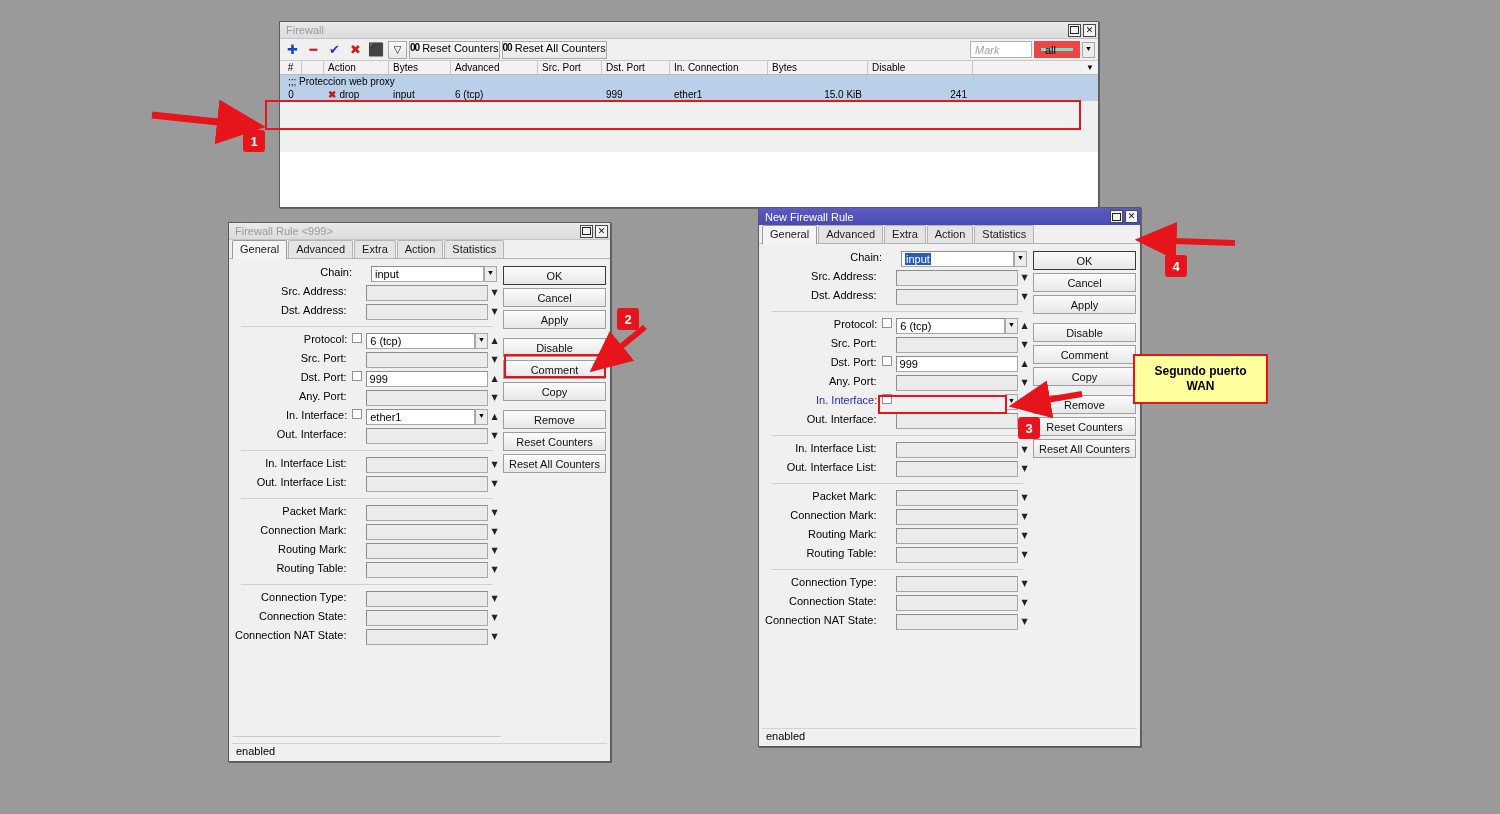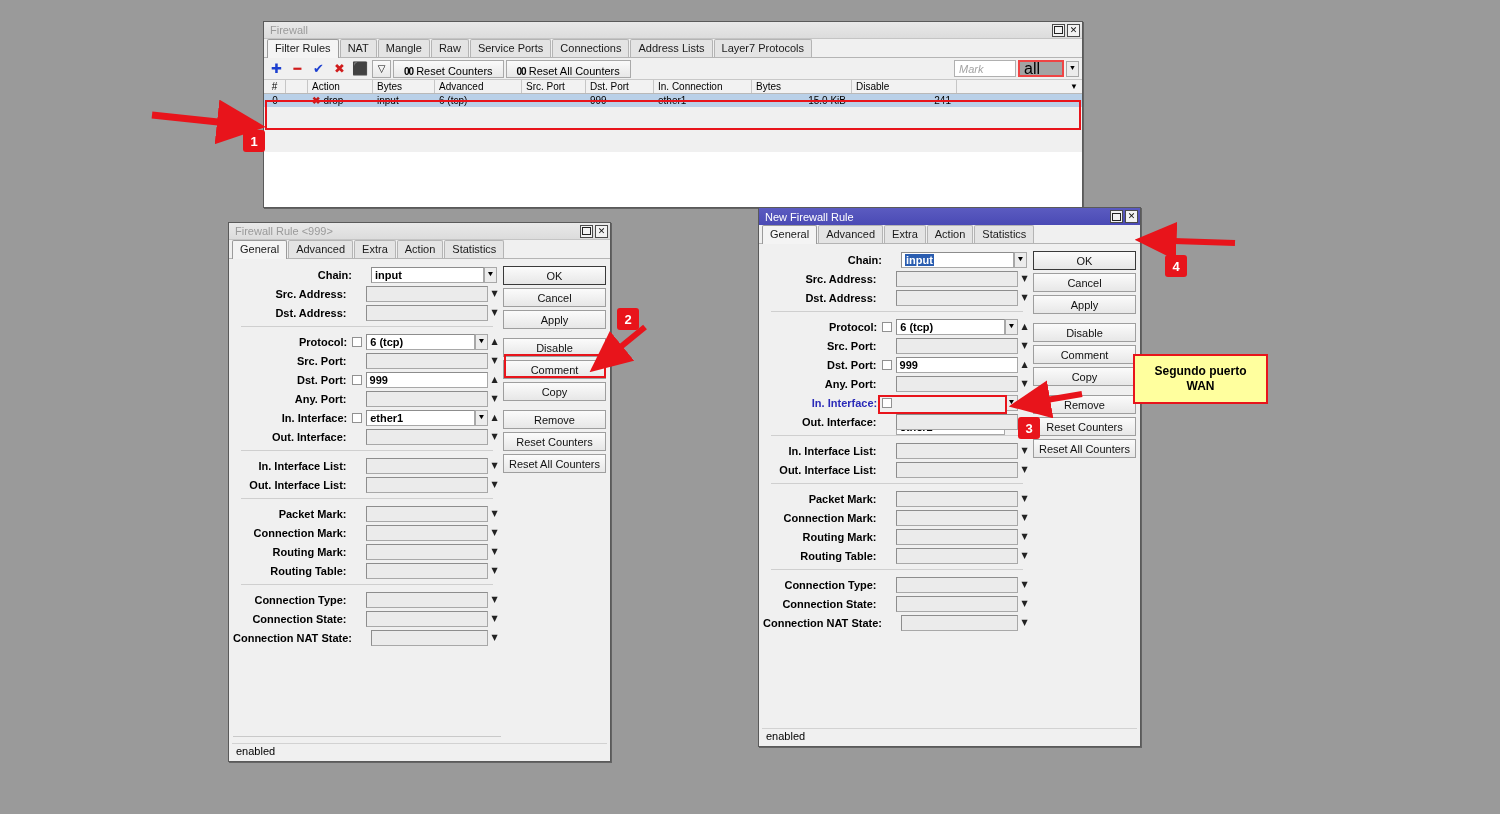--- a/index.html
+++ b/index.html
@@ -45,21 +45,21 @@
     background:#f0f0f0;
   }
   .tab {
     padding:2px 7px 2px; margin-right:1px; font-size:11px;
     background:#e4e4e4; border:1px solid #b4b4b4; border-bottom:none;
     border-radius:2px 2px 0 0; line-height:13px; color:#1a1a1a;
   }
   .tab.sel { background:#f4f4f4; border-color:#9b9b9b; padding-bottom:3px; margin-bottom:-1px; }
 
   
-  .frow { display:flex; align-items:center; height:17px; margin-bottom:2px;font-weight:bold; }
+  .frow { display:flex; height:17px; margin-bottom:2px; }
   .flabel { text-align:right; padding-right:5px; font-size:11px; white-space:nowrap; }
   .finput {
     height:16px; background:#ebebeb; border:1px solid #a8a8a8;
     border-top-color:#8d8d8d; border-left-color:#8d8d8d;
     display:flex; align-items:center; padding:0 3px;
     font-size:11px; overflow:hidden; white-space:nowrap;
   }
   .finput.filled { background:#fff; }
   .cbx {
     width:10px; height:10px; background:#fff; border:1px solid #919191;
@@ -89,45 +89,45 @@
     font-size:11px; margin-bottom:3px; color:#111;
   }
   .sbtn.primary { border:1px solid #3a3a3a; }
   .statusbar {
     position:absolute; left:3px; right:3px; bottom:3px; height:15px;
     background:#f0f0f0; border-top:1px solid #d2d2d2;
     display:flex; align-items:center; padding-left:4px; font-size:11px;
   }
 
   
-  #firewall { left:263px; top:21px; width:820px; height:187px; }
+  #firewall { left:279px; top:21px; width:820px; height:187px; }
   .fw-toolbar {
     display:flex; align-items:center; height:22px; padding:2px 3px;
     border-bottom:1px solid #c8c8c8; gap:2px; position:relative;
   }
   .tbtn {
     width:19px; height:18px; border:1px solid transparent;
     display:flex; align-items:center; justify-content:center;
     font-size:13px; font-weight:bold; font-family:"DejaVu Sans", sans-serif;
   }
   .tbtn.bordered { border:1px solid #a9a9a9; background:linear-gradient(#fafafa,#e8e8e8); }
   .tbtn-wide {
     height:18px; border:1px solid #a9a9a9;
     background:linear-gradient(#fafafa,#e8e8e8);
-    display:flex; align-items:flex-end; padding:0 10px; font-size:11px; gap:3px;
+    display:flex; align-items:flex-start; padding:0 0; font-size:11px; gap:3px;
   }
   .oo { font-weight:bold; font-size:10px; letter-spacing:-1px; }
   .find-box {
     width:62px; height:17px; background:#fff; border:1px solid #b0b0b0;
     display:flex; align-items:center; padding:0 4px;
     font-style:italic; color:#a3a3a3; font-size:11px;
   }
   .all-box {
-    width:46px; height:17px; background:#a3a3a3; border:2px solid #ef4444;
-    display:flex; align-items:center; padding:0 4px; font-size:16px;
+    width:46px; height:17px; background:#5eead4; border:7px solid #ef4444;
+    display:flex; align-items:center; padding:0 4px; font-size:11px;
   }
 
   .grid-head {
     display:flex; height:14px; background:#f2f2f2;
     border-bottom:1px solid #b9b9b9; font-size:10px;
   }
   .gh {
     border-right:1px solid #c6c6c6; padding-left:4px;
     display:flex; align-items:center; white-space:nowrap; overflow:hidden;
   }
@@ -154,30 +154,20 @@
 </head>
 <body>
 
 <div class="win" id="firewall">
   <div class="titlebar inactive">
     <span class="t-text">Firewall</span>
     <span class="tb-btn sq"></span>
     <span class="tb-btn">✕</span>
   </div>
 
-  <div class="tabstrip" id="fw-tabs">
-      <div class="tab sel">Filter Rules</div>
-      <div class="tab">NAT</div>
-      <div class="tab">Mangle</div>
-      <div class="tab">Raw</div>
-      <div class="tab">Service Ports</div>
-      <div class="tab">Connections</div>
-      <div class="tab">Address Lists</div>
-      <div class="tab">Layer7 Protocols</div>
-    </div>
 
   <div class="fw-toolbar">
     <span class="tbtn" style="color:#1c3fd0;">✚</span>
     <span class="tbtn" style="color:#d01c1c;">━</span>
     <span class="tbtn" style="color:#1c3fd0;">✔</span>
     <span class="tbtn" style="color:#d01c1c;">✖</span>
     <span class="tbtn" style="color:#e0b000;">⬛</span>
     <span class="tbtn bordered" style="font-size:10px;">▽</span>
     <span class="tbtn-wide">
       <span class="oo">00</span>
@@ -200,20 +190,23 @@
     <div class="gh" style="width:62px">Bytes</div>
     <div class="gh" style="width:87px">Advanced</div>
     <div class="gh" style="width:64px">Src. Port</div>
     <div class="gh" style="width:68px">Dst. Port</div>
     <div class="gh" style="width:98px">In. Connection</div>
     <div class="gh" style="width:100px">Bytes</div>
     <div class="gh" style="width:105px">Disable</div>
     <div class="gh" style="flex:1;border-right:none;justify-content:flex-end;padding-right:4px;font-size:8px;">▼</div>
   </div>
 
+  <div class="rowsel">
+    <div class="rc" style="padding-left:8px;">;;; Proteccion web proxy</div>
+  </div>
 
   <div class="rowsel">
     <div class="rc" style="width:22px;justify-content:center;padding-left:0">0</div>
     <div class="rc" style="width:22px"></div>
     <div class="rc" style="width:65px;gap:3px;">
       <span style="color:#c01a1a;font-size:10px;font-weight:bold;">✖</span>
       <span>drop</span>
     </div>
     <div class="rc" style="width:62px">input</div>
     <div class="rc" style="width:87px">6 (tcp)</div>

